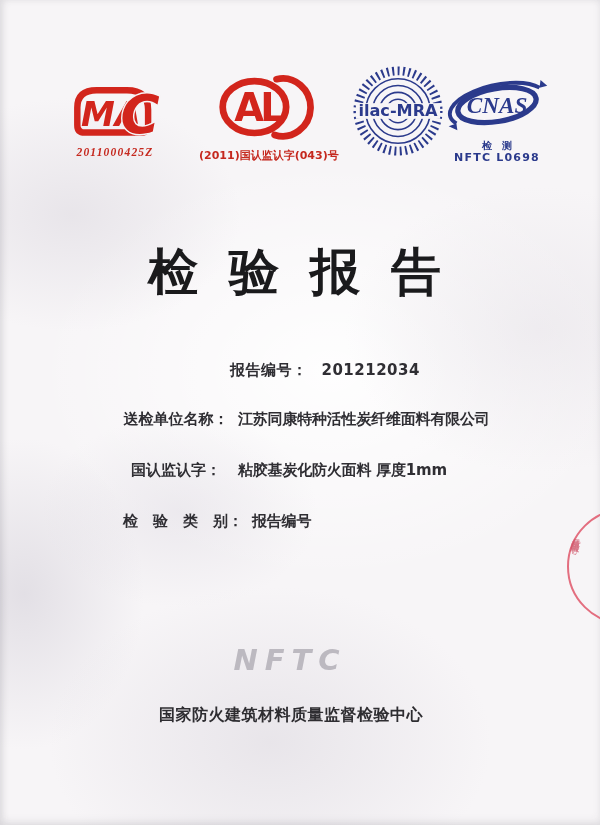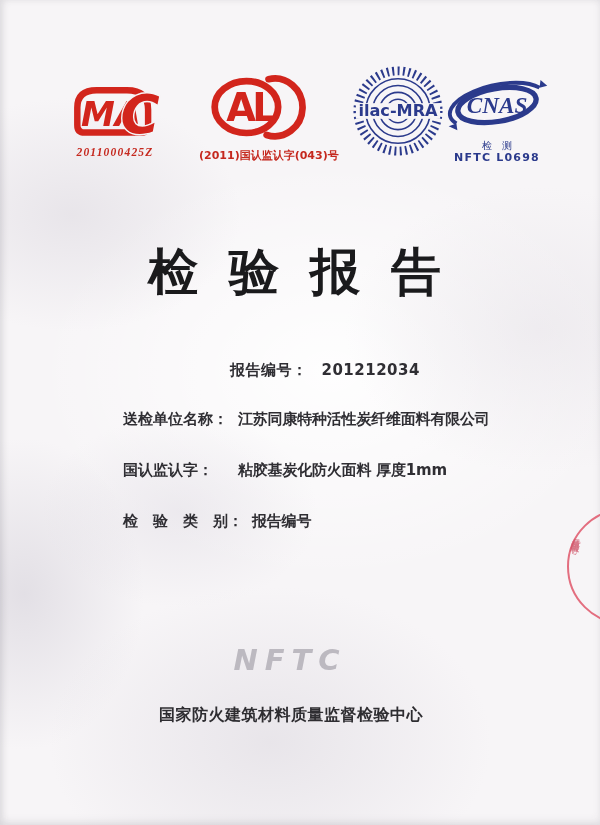--- a/index.html
+++ b/index.html
@@ -15,39 +15,39 @@
       radial-gradient(ellipse 230px 160px at 30% 62%, rgba(222,218,226,.45), transparent 60%),
       radial-gradient(ellipse 420px 300px at 55% 45%, rgba(255,255,255,.9), transparent 70%),
       #f7f5f7;
     box-shadow: inset 3px 0 7px rgba(60,55,70,.10), inset 0 -4px 9px rgba(60,55,70,.07);
   }
   .logo { position:absolute; text-align:center; }
   .logo-cma { left:62px; top:82px; width:106px;font-style:italic; }
   .logo-cma svg { width:94px; height:57px; }
   .cap-red-serif { font-family:"Liberation Serif","DejaVu Serif",serif; font-weight:bold;
     color:#c5281e; font-size:11.5px; letter-spacing:1.2px; margin-top:3px; white-space:nowrap; }
-  .logo-cal { left:199px; top:74px; width:116px; }
+  .logo-cal { left:199px; top:74px; width:116px;text-align:right; }
   .logo-cal svg { width:100px; height:68px; }
   .cap-red-sans { font-weight:bold; color:#c5281e; font-size:11px; margin-top:2px; white-space:nowrap; }
   .logo-ilac { left:351px; top:64px; width:94px; }
   .logo-ilac svg { width:94px; height:94px; }
   .logo-cnas { left:441px; top:78px; width:112px; }
   .logo-cnas svg { width:104px; height:58px; }
-  .cnas-cn { color:#2b3a8c; font-size:10px; font-weight:normal; line-height:11px; white-space:nowrap; }
+  .cnas-cn { color:#2b3a8c; font-size:10px; font-weight:bold; line-height:11px; white-space:nowrap; }
   .cnas-code { color:#2b3a8c; font-size:11px; font-weight:bold; letter-spacing:1.2px; line-height:13px; white-space:nowrap; }
 
   .title { position:absolute; left:148px; top:247px; font-size:50px; line-height:1;
     font-weight:700; letter-spacing:31px; color:#1a1a1c; white-space:nowrap; }
 
   .report-no { position:absolute; left:230px; top:361px; font-size:15px; font-weight:600;
     color:#2f2e33; letter-spacing:.5px; white-space:nowrap; }
   .report-no .val { margin-left:14px; }
 
   .field { position:absolute; left:123px; font-size:15px; line-height:19px; font-weight:600;
-    color:#2f2e33; white-space:nowrap; }
+    color:#2f2e33; white-space:nowrap;text-align:center; }
   .flabel { display:inline-block; min-width:106px; }
   .fvalue { margin-left:9px; letter-spacing:-.2px; }
   .f1 { top:410px; } .f2 { top:461px; } .f3 { top:512px; }
 
   .stamp-ring { position:absolute; left:567px; top:508px; width:117px; height:117px;
     border:2.5px solid rgba(223,86,106,.85); border-radius:50%; }
   .stamp-text { position:absolute; left:571px; top:531px; writing-mode:vertical-rl;
     font-size:9px; color:#cf5468; opacity:.8; letter-spacing:1px;
     transform:rotate(13deg); white-space:nowrap; }
 

